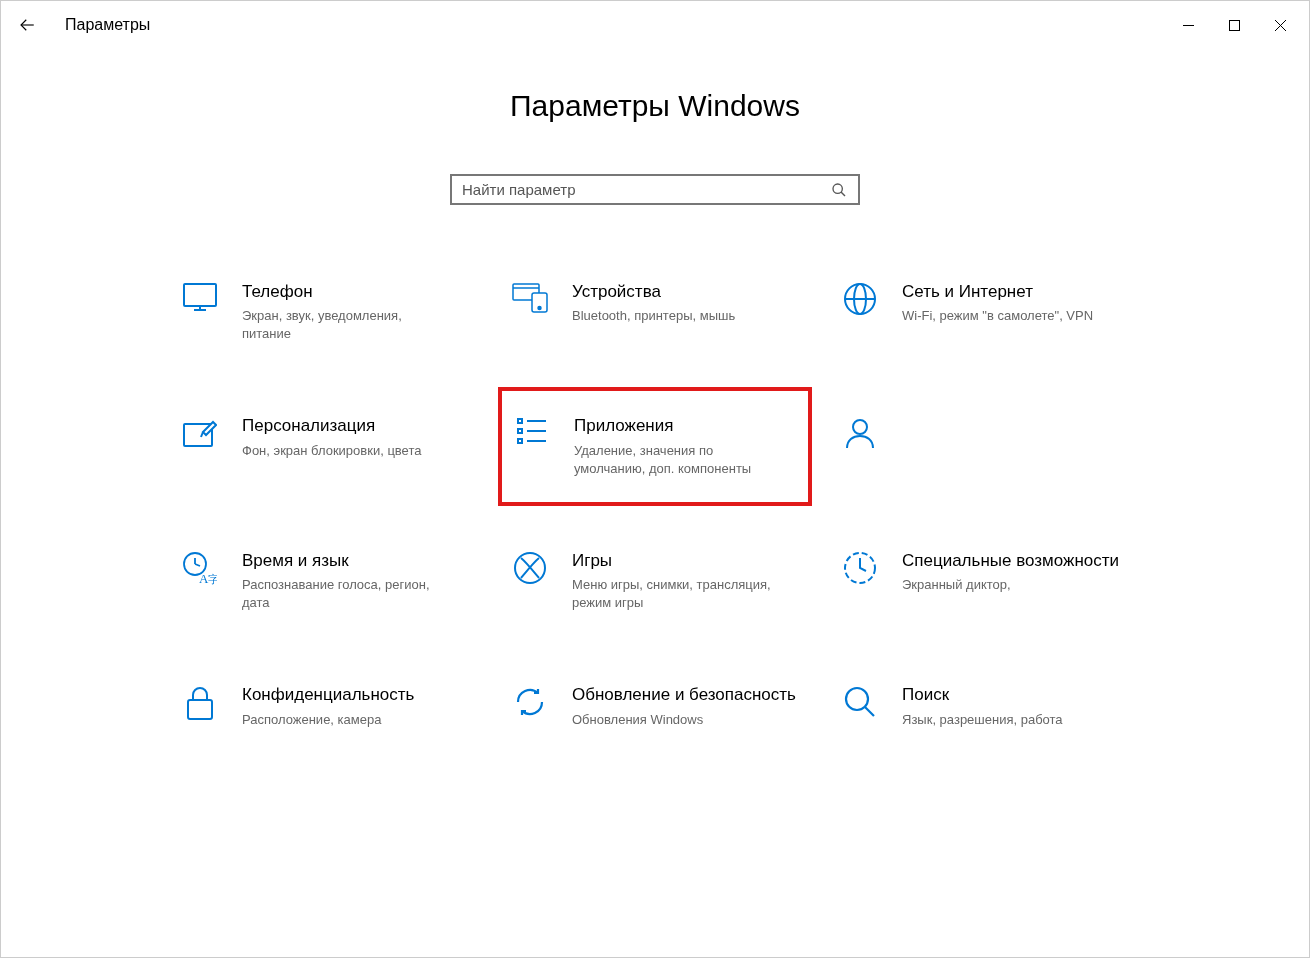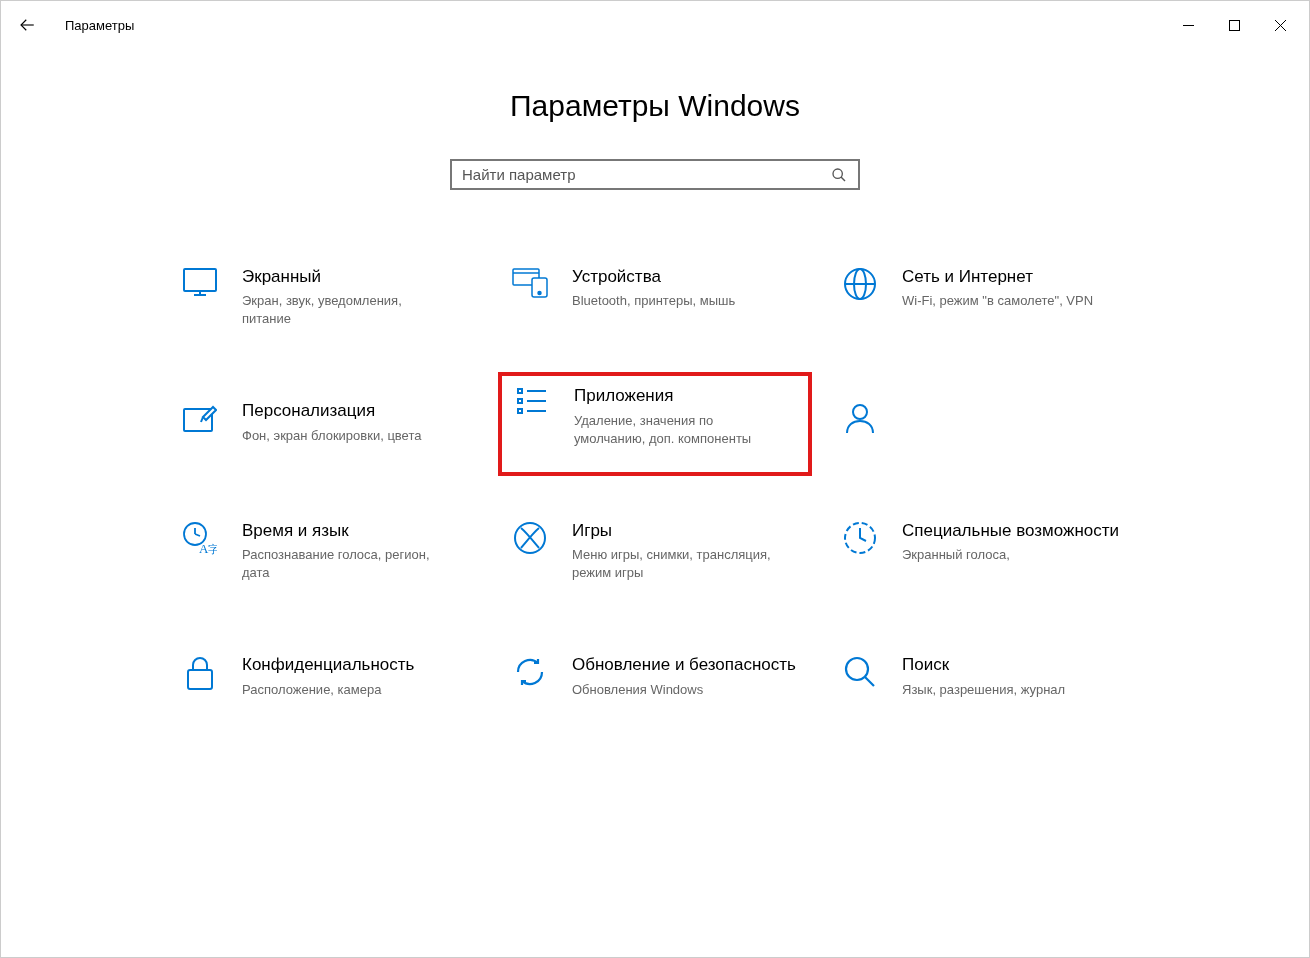--- a/index.html
+++ b/index.html
@@ -19,21 +19,21 @@
     }
     .back-btn {
       width: 40px;
       height: 40px;
       display: flex;
       align-items: center;
       justify-content: center;
       cursor: pointer;
     }
     .titlebar-label {
-      font-size: 13px;
+      font-size: 16px;
       margin-left: 18px;
       color: #000;
     }
     .window-controls {
       margin-left: auto;
       display: flex;
     }
     .win-ctrl {
       width: 46px;
       height: 32px;
@@ -41,21 +41,21 @@
       align-items: center;
       justify-content: center;
       cursor: pointer;
     }
     .main-heading {
       text-align: center;
       font-size: 30px;
       font-weight: 300;
       color: #000;
       margin-top: 40px;
-      margin-bottom: 36px;
+      margin-bottom: 51px;
     }
     .search-wrap {
       display: flex;
       justify-content: center;
       margin-bottom: 70px;
     }
     .search-box {
       width: 410px;
       height: 31px;
       border: 2px solid #777;
@@ -85,21 +85,21 @@
       padding: 0 40px;
     }
     .tile {
       display: flex;
       align-items: flex-start;
       cursor: pointer;
       padding: 6px;
     }
     .tile.highlighted {
       border: 4px solid #e11a1a;
-      padding: 9px 6px 24px 6px;
+      padding: 24px 6px 24px 6px;
       margin: -22px -2px;
     }
     .tile-icon {
       width: 48px;
       flex-shrink: 0;
       display: flex;
       align-items: flex-start;
       justify-content: center;
       color: #0078d4;
       padding-top: 2px;
@@ -169,21 +169,21 @@
 
   <div class="tile">
     <div class="tile-icon">
       <svg width="34" height="28" viewBox="0 0 34 28" fill="none" stroke="currentColor" stroke-width="2">
           <rect x="1" y="1" width="32" height="22" rx="1"></rect>
           <line x1="11" y1="27" x2="23" y2="27"></line>
           <line x1="17" y1="23" x2="17" y2="27"></line>
         </svg>
     </div>
     <div class="tile-text">
-      <div class="tile-title">Экранный</div>
+      <div class="tile-title">Телефон</div>
       <div class="tile-desc">Экран, звук, уведомления, питание</div>
     </div>
   </div>
 
   <div class="tile">
     <div class="tile-icon">
       <svg width="36" height="30" viewBox="0 0 36 30" fill="none" stroke="currentColor" stroke-width="1.5">
           <rect x="1" y="1" width="26" height="16" rx="1"></rect>
           <line x1="1" y1="5" x2="27" y2="5"></line>
           <rect x="20" y="10" width="15" height="19" rx="2" fill="#fff"></rect>
@@ -282,21 +282,21 @@
 
   <div class="tile">
     <div class="tile-icon">
       <svg width="32" height="32" viewBox="0 0 32 32" fill="none" stroke="currentColor" stroke-width="2">
           <circle cx="16" cy="16" r="15" stroke-dasharray="6 3"></circle>
           <polyline points="16 6 16 16 22 19"></polyline>
         </svg>
     </div>
     <div class="tile-text">
       <div class="tile-title">Специальные возможности</div>
-      <div class="tile-desc">Экранный голоса,</div>
+      <div class="tile-desc">Экранный диктор,</div>
     </div>
   </div>
 
   <div class="tile">
     <div class="tile-icon">
       <svg width="28" height="34" viewBox="0 0 28 34" fill="none" stroke="currentColor" stroke-width="2">
           <rect x="2" y="14" width="24" height="19" rx="2"></rect>
           <path d="M7 14 V9 a7 7 0 0 1 14 0 V14"></path>
         </svg>
     </div>
@@ -322,17 +322,17 @@
 
   <div class="tile">
     <div class="tile-icon">
       <svg width="32" height="32" viewBox="0 0 32 32" fill="none" stroke="currentColor" stroke-width="2.2">
           <circle cx="13" cy="13" r="11"></circle>
           <line x1="21" y1="21" x2="30" y2="30"></line>
         </svg>
     </div>
     <div class="tile-text">
       <div class="tile-title">Поиск</div>
-      <div class="tile-desc">Язык, разрешения, журнал</div>
+      <div class="tile-desc">Язык, разрешения, работа</div>
     </div>
   </div>
 
 </div>
 
 </body></html>

